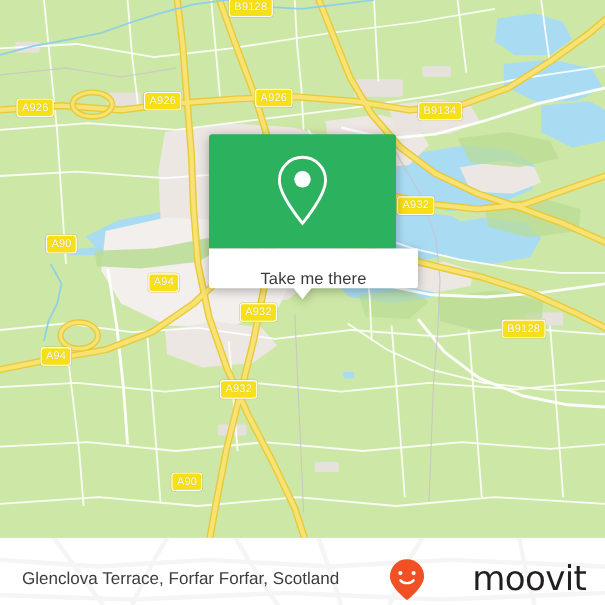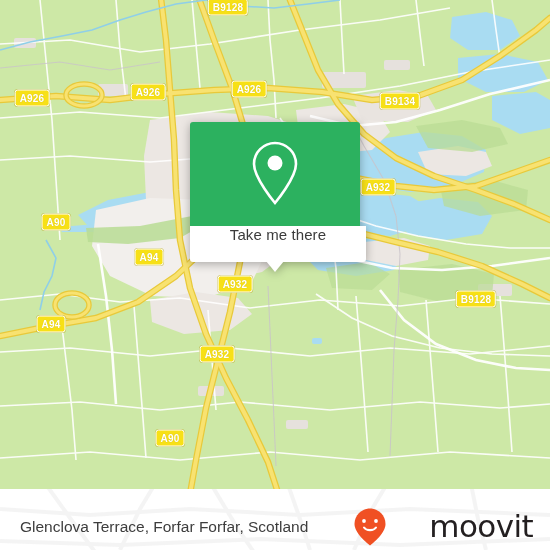--- a/index.html
+++ b/index.html
@@ -18,21 +18,21 @@
 
   svg.maplayer { position: absolute; left: 0; top: 0; width: 550px; height: 505px; }
 
   
   .shield {
     position: absolute;
     background: #f7e017;
     border: 1.5px solid #ffffff;
     border-radius: 3px;
     color: #ffffff;
-    font-weight: bold;
+    font-weight: normal;
     font-size: 10px;
     line-height: 13px;
     padding: 1px 4px 1px 4px;
     letter-spacing: 0.2px;
     white-space: nowrap;
     text-shadow: 0 0 1px rgba(120,110,0,.35);
     transform: translate(-50%,-50%);
     box-shadow: 0 0 0 0.5px rgba(180,165,20,.55);
   }
 
@@ -41,23 +41,23 @@
     position: absolute; left: 190px; top: 122px;
     width: 170px; height: 140px;
     filter: drop-shadow(0 2px 5px rgba(0,0,0,.30));
   }
   #callout-green {
     position: absolute; left: 0; top: 0; width: 170px; height: 104px;
     background: #2cb15f; border-radius: 3px 3px 0 0;
     display: flex; align-items: center; justify-content: center;
   }
   #callout-white {
-    position: absolute; left: 0; top: 104px; width: 176px; height: 36px;
+    position: absolute; left: 0; top: 104px; width: 190px; height: 36px;
     background: #ffffff; border-radius: 0 0 3px 3px;
-    display: flex; align-items: flex-start; justify-content: center;
+    display: flex; align-items: flex-end; justify-content: center;
   }
   #callout-label {
     color: #3b3b3b; font-size: 15px; letter-spacing: .1px;
   }
   #callout-tail {
     position: absolute; left: 76px; top: 139px;
     width: 0; height: 0;
     border-left: 9px solid transparent;
     border-right: 9px solid transparent;
     border-top: 11px solid #ffffff;

